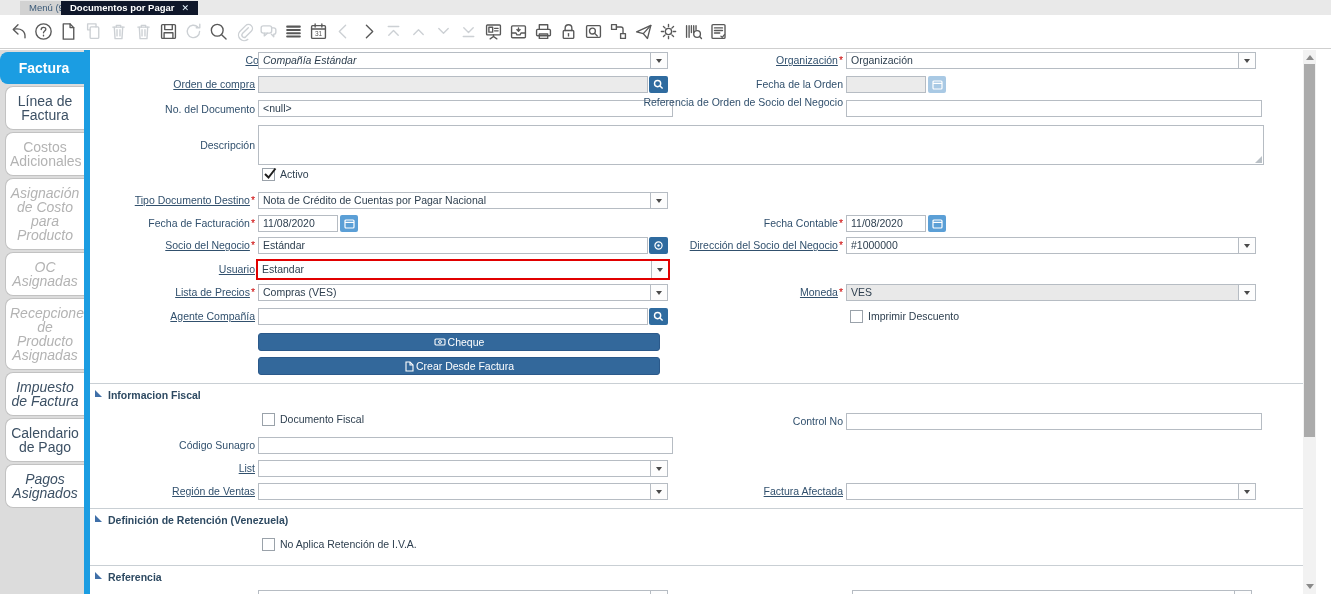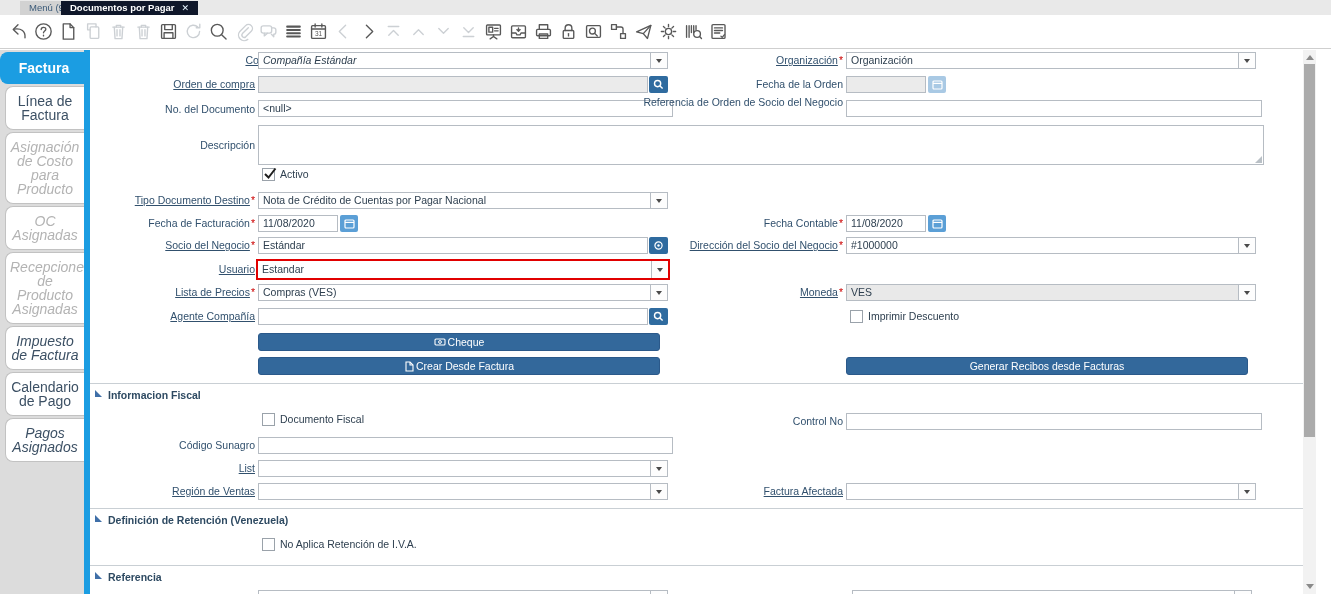--- a/index.html
+++ b/index.html
@@ -257,20 +257,21 @@
         <rect x="3.8" y="3.4" width="12.4" height="13.2" rx="1"></rect>
         <path d="M6.2 6.6h7.6M6.2 9h7.6M6.2 11.4h5"></path>
         <path d="M12.3 14.4l1.2 1.2 2.2-2.6"></path>
       </svg>
     </div>
   </div>
 
 <div id="sidebar">
     <div class="stab active">Factura</div>
     <div class="stab">Línea de Factura</div>
+    <div class="stab disabled">Costos Adicionales</div>
     <div class="stab disabled italic">Asignación de Costo para Producto</div>
     <div class="stab disabled italic">OC Asignadas</div>
     <div class="stab disabled italic">Recepciones de Producto Asignadas</div>
     <div class="stab italic">Impuesto de Factura</div>
     <div class="stab">Calendario de Pago</div>
     <div class="stab italic">Pagos Asignados</div>
   </div>
 <div id="bluestrip"></div>
 
 <div id="main">
@@ -369,23 +370,20 @@
       </svg>
     <span>Cheque</span>
   </div>
   <div class="bluebtn" style="left:168px;width:402px;top:307px;">
     <svg width="10" height="11" viewBox="0 0 10 11">
         <path d="M2 1h4l3 3v6H2z" stroke="#fff" stroke-width="1.1" fill="none"></path>
         <path d="M6 1v3h3" stroke="#fff" stroke-width="1.1" fill="none"></path>
       </svg>
     <span>Crear Desde Factura</span>
   </div>
-  <div class="bluebtn" style="left:756px;width:402px;top:307px;">
-    <span>Generar Recibos desde Facturas</span>
-  </div>
 
   <div class="sep" style="top:333px;"></div>
   <div class="tri" style="left:5px;top:340px;"></div>
   <div class="sec" style="left:18px;top:339px;">Informacion Fiscal</div>
 
   <div class="cb" style="left:172px;top:363px;"></div>
   <div class="cblbl" style="left:190px;top:363px;">Documento Fiscal</div>
   <div class="lbl" style="left:545px;width:208px;top:365px;"><span class="lt">Control No</span></div>
   <div class="tf" style="left:756px;width:416px;top:363px;"></div>
 

